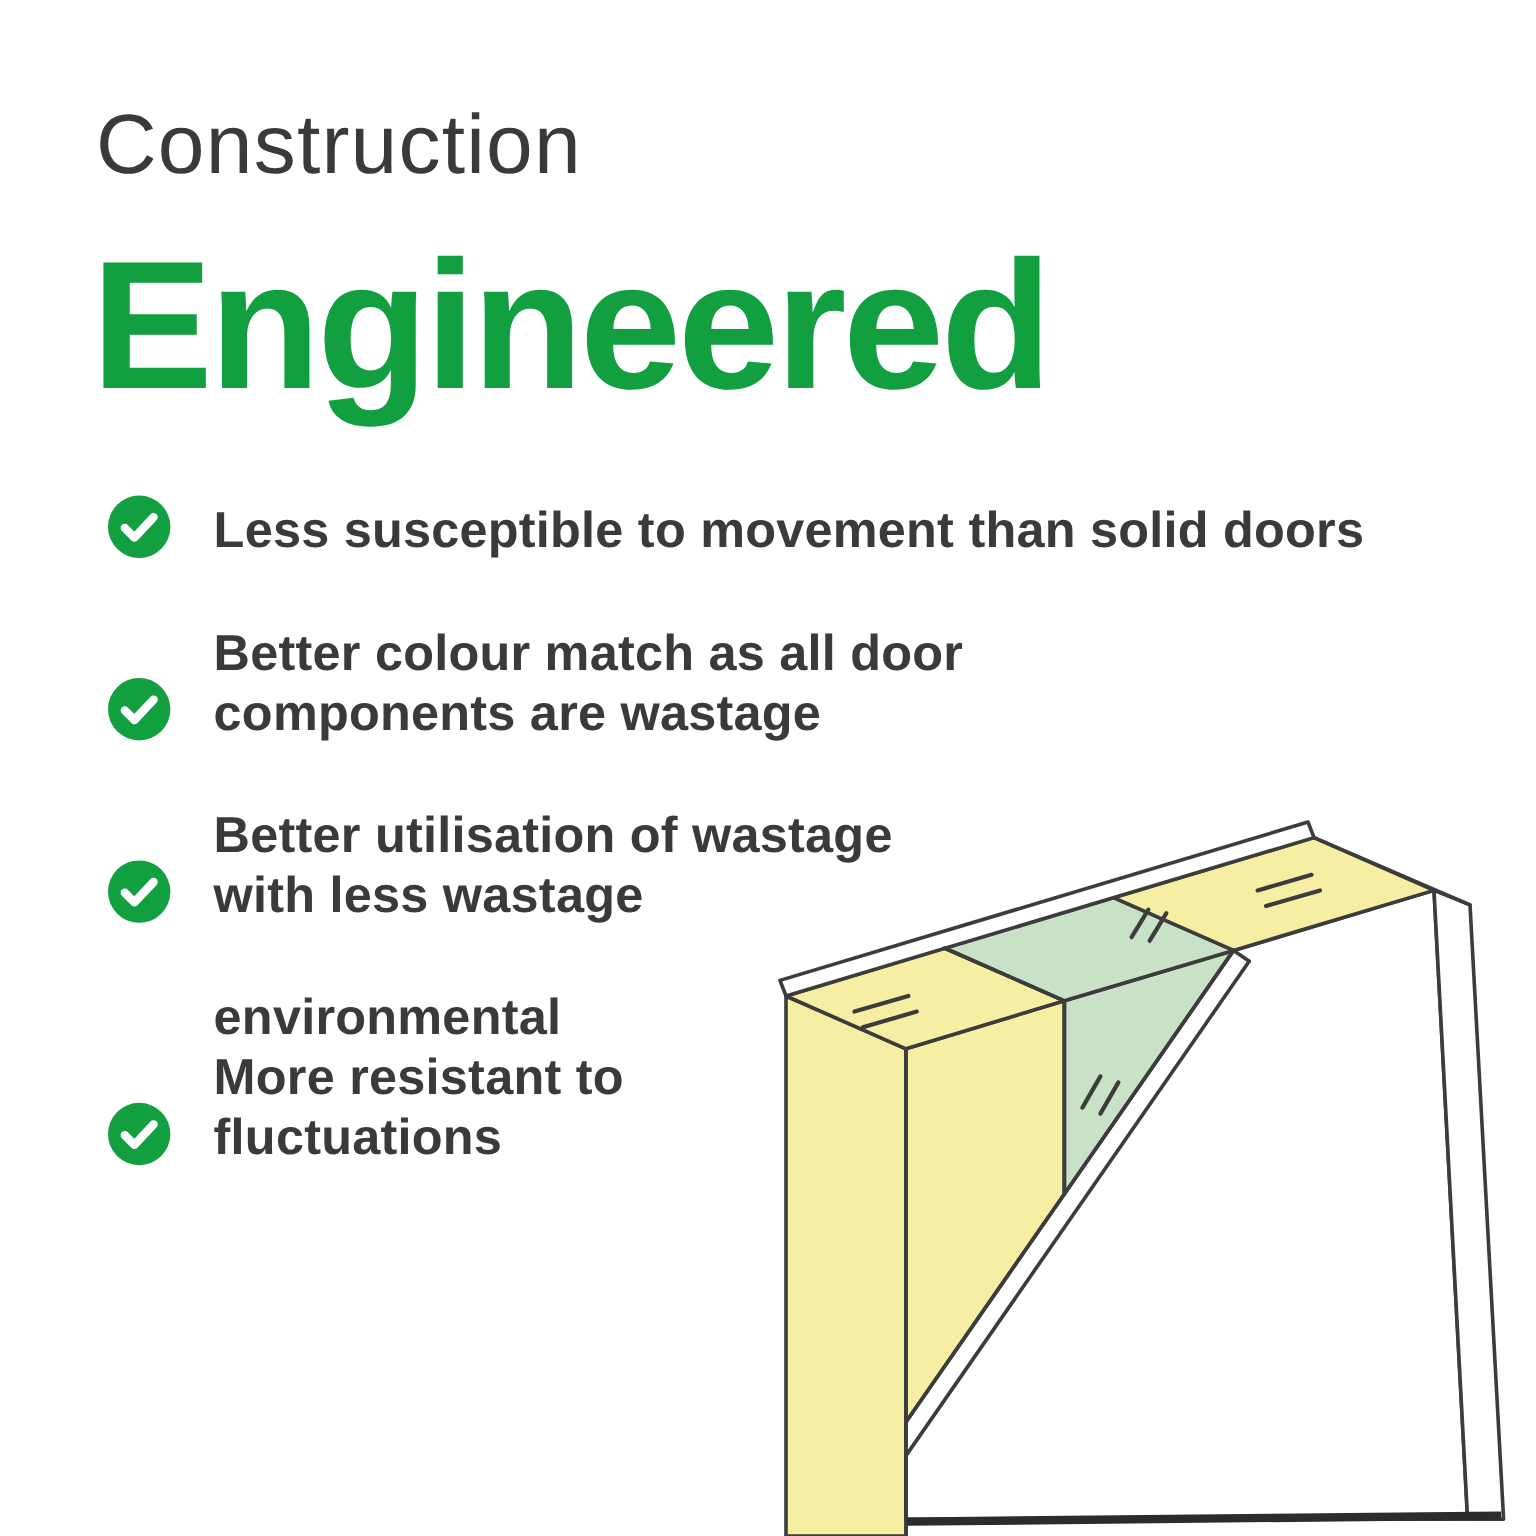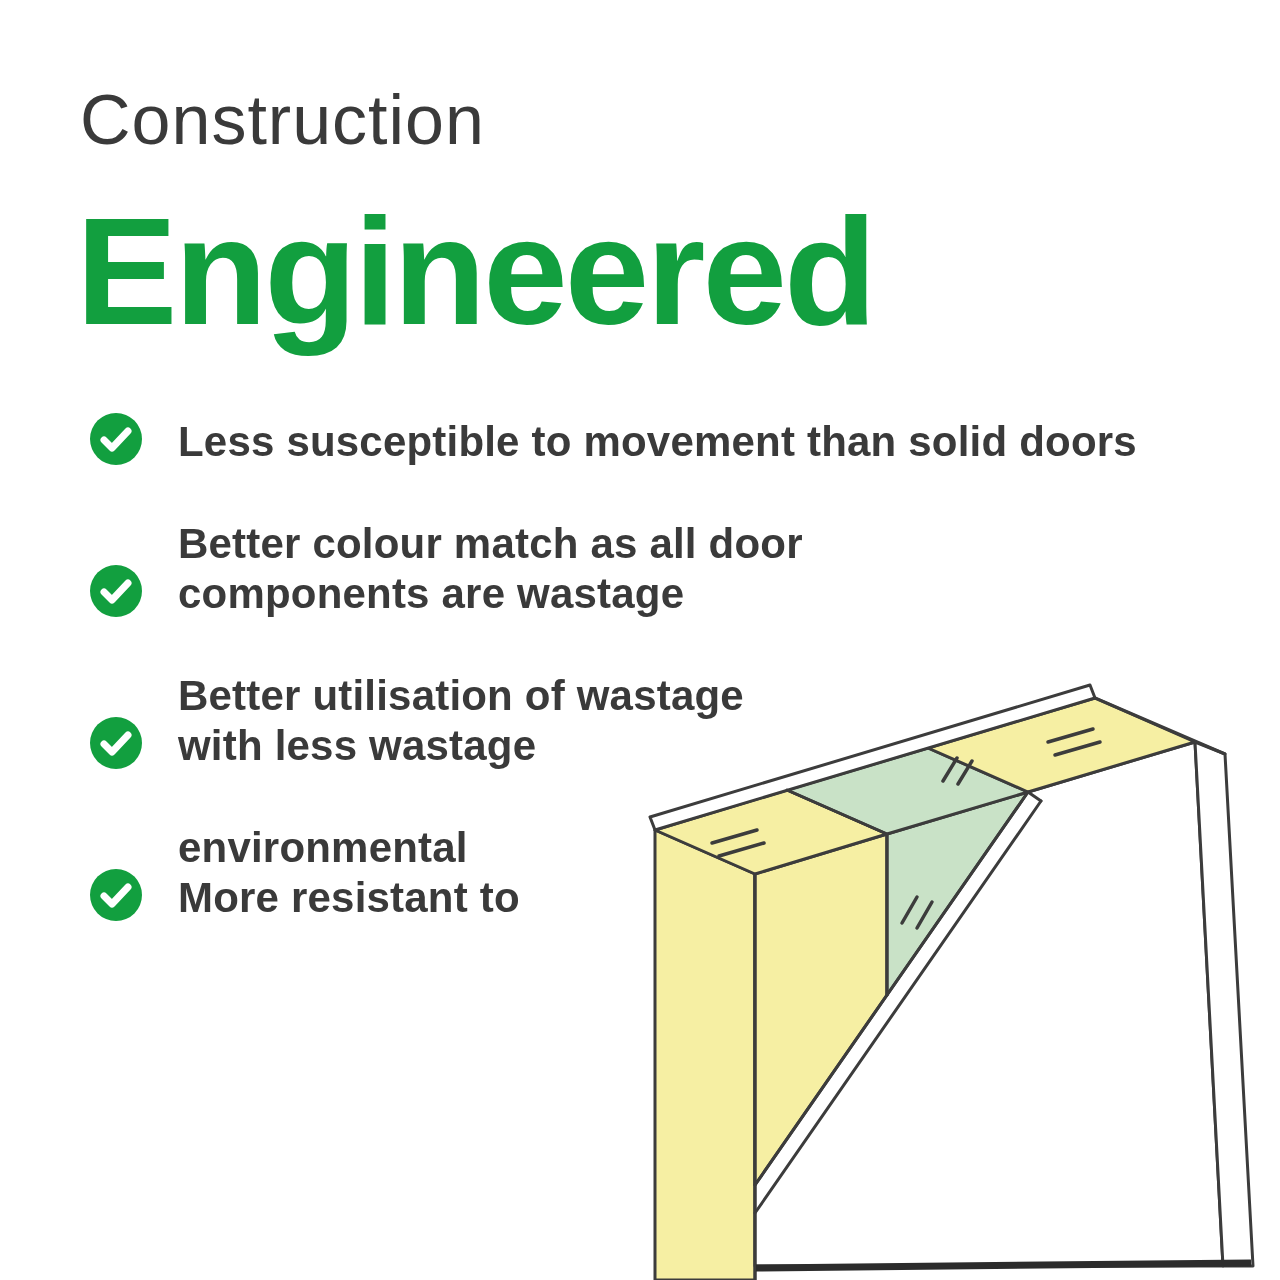--- a/index.html
+++ b/index.html
@@ -75,20 +75,21 @@
   </div>
 
   <div class="bullet">
     <svg class="bullet-icon" viewBox="0 0 56 56">
       <circle class="chk-bg" cx="28" cy="28" r="26"></circle>
       <path class="chk-mark" d="M16 29 l8 8 l16 -17"></path>
     </svg>
     <div class="bullet-text">
       <div>environmental</div>
       <div>More resistant to</div>
+      <div>fluctuations</div>
     </div>
   </div>
 
 </div>
 
 <svg class="illustration" viewBox="0 0 640 600">
 
   <polygon class="f-timber" points="15,150 115,194 115,600 15,600"></polygon>
 
   <polygon class="f-white" points="115,194 555,62 583,586 115,586"></polygon>

